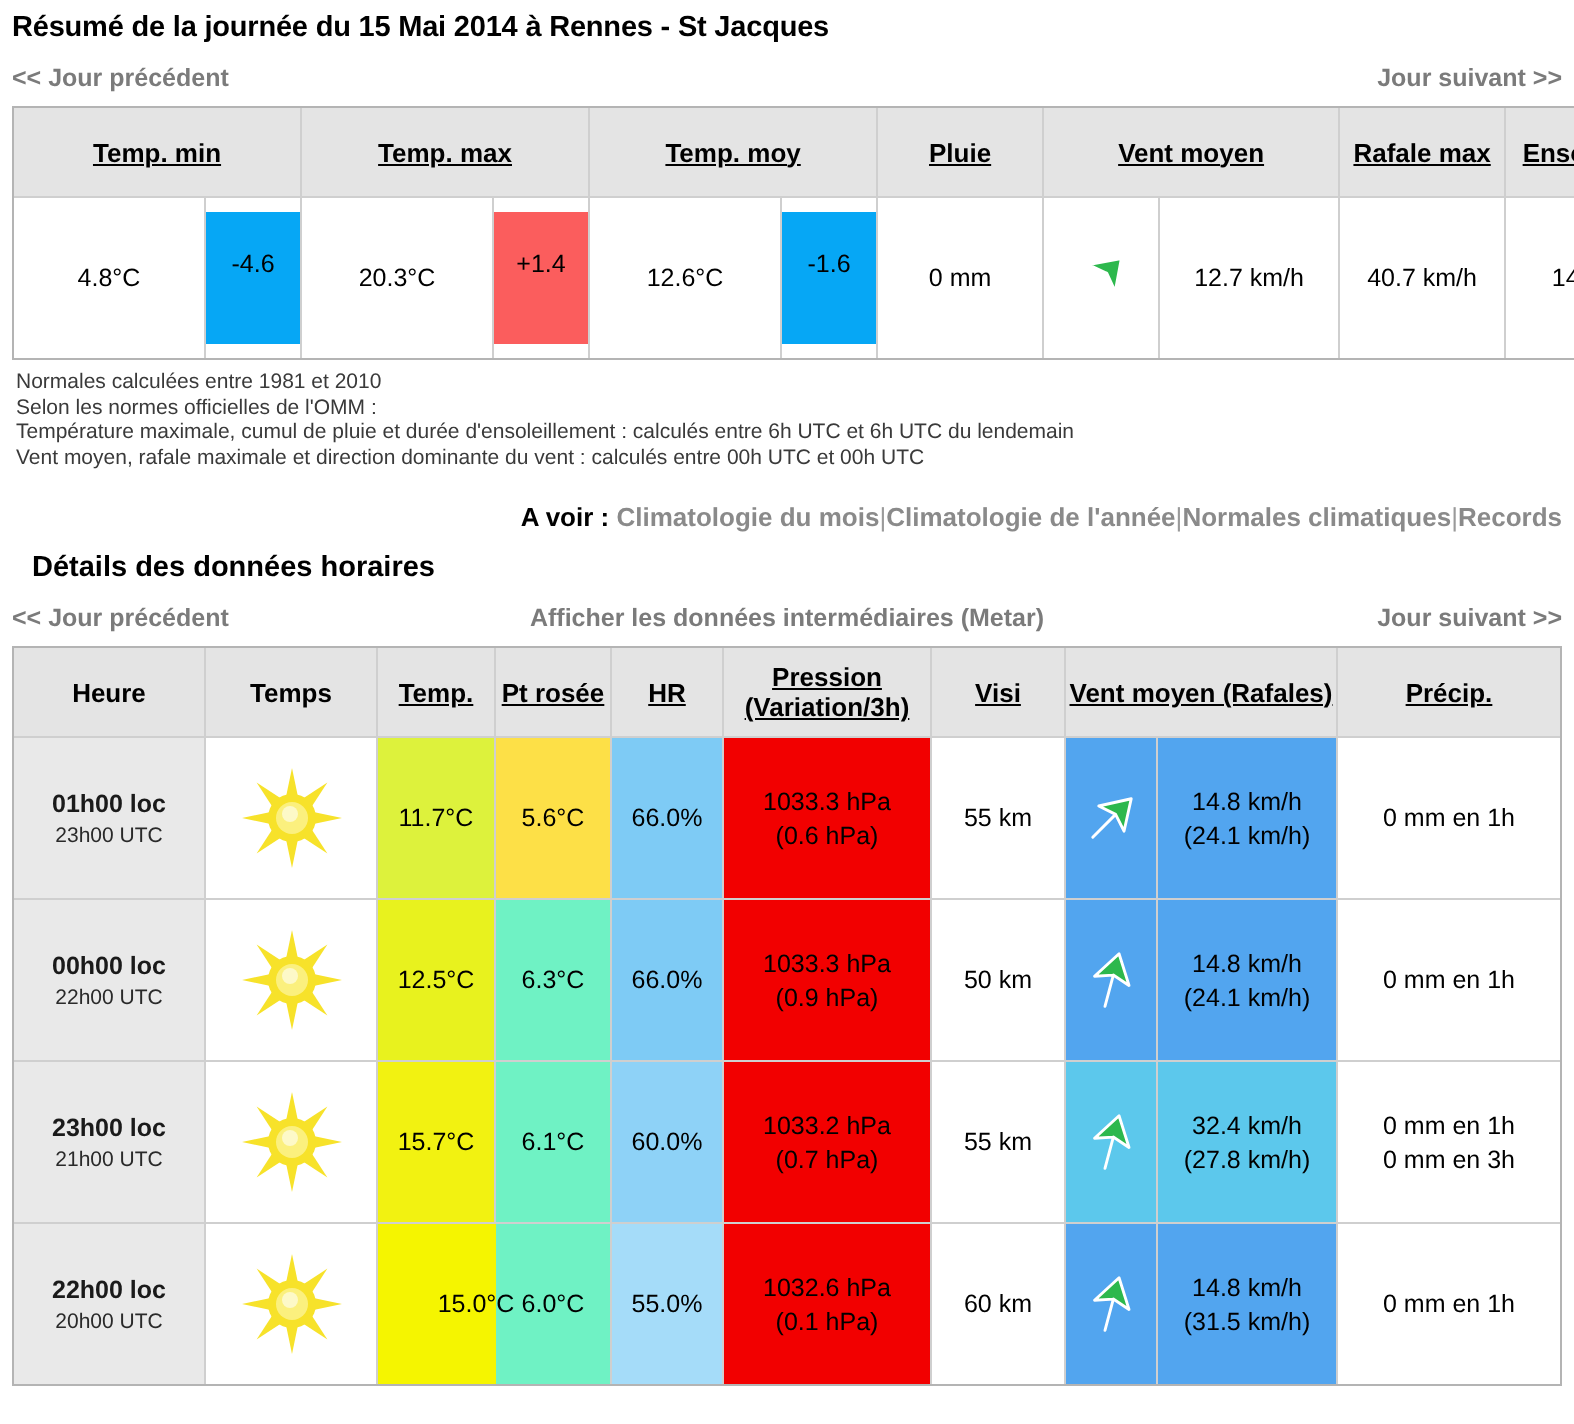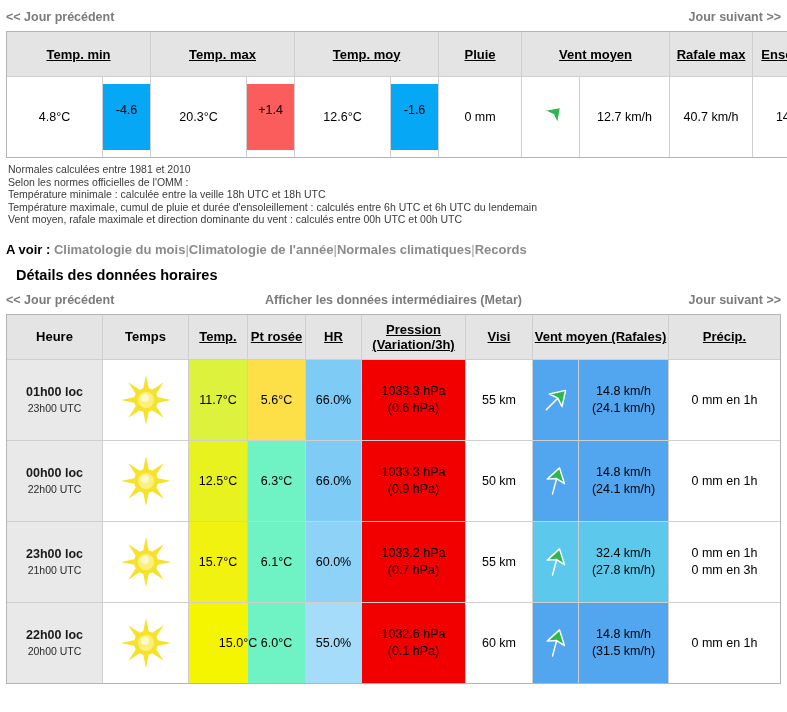--- a/index.html
+++ b/index.html
@@ -94,20 +94,21 @@
     line-height: 12.6px;
     color: #3a3a3a;
   }
   .footnote div { white-space: nowrap; }
 
   
   .avoir {
     margin: 16px 0 0 0;
     font-size: 13px;
     font-weight: bold;
+    text-align: right;
   }
   .avoir .lbl { color: #000; }
   .avoir a {
     color: #8a8a8a;
     text-decoration: none;
     cursor: pointer;
   }
   .avoir .sep { color: #9a9a9a; font-weight: normal; }
 
   .details-head { margin: 14px 0 10px 0; }
@@ -167,20 +168,21 @@
   col.s-vdir { width: 58px; }
   col.s-vent { width: 90px; }
   col.s-raf  { width: 83px; }
   col.s-ens  { width: 70px; }
 </style>
 </head>
 <body>
 
 <div class="page">
 
+  <h1 class="title">Résumé de la journée du 15 Mai 2014 à Rennes - St Jacques</h1>
 
   <div class="navbar" style="margin-top:10px;">
     <span class="nav-left nav-link">&lt;&lt; Jour précédent</span>
     <span class="nav-right nav-link">Jour suivant &gt;&gt;</span>
   </div>
 
   <div class="summary-wrap">
     <table class="wtable summary">
       <colgroup>
         <col class="s-tmin">
@@ -232,21 +234,20 @@
           <td>40.7 km/h</td>
           <td>14 h</td>
         </tr>
       </tbody>
     </table>
   </div>
 
   <div class="footnote">
     <div>Normales calculées entre 1981 et 2010</div>
     <div>Selon les normes officielles de l'OMM :</div>
-    <div>Température minimale : calculée entre la veille 18h UTC et 18h UTC</div>
     <div>Température maximale, cumul de pluie et durée d'ensoleillement : calculés entre 6h UTC et 6h UTC du lendemain</div>
     <div>Vent moyen, rafale maximale et direction dominante du vent : calculés entre 00h UTC et 00h UTC</div>
   </div>
 
   <div class="avoir">
     <span class="lbl">A voir :</span>
     <a>Climatologie du mois</a><span class="sep">|</span><a>Climatologie de l'année</a><span class="sep">|</span><a>Normales climatiques</a><span class="sep">|</span><a>Records</a>
   </div>
 
   <h2 class="subtitle details-head">Détails des données horaires</h2>

